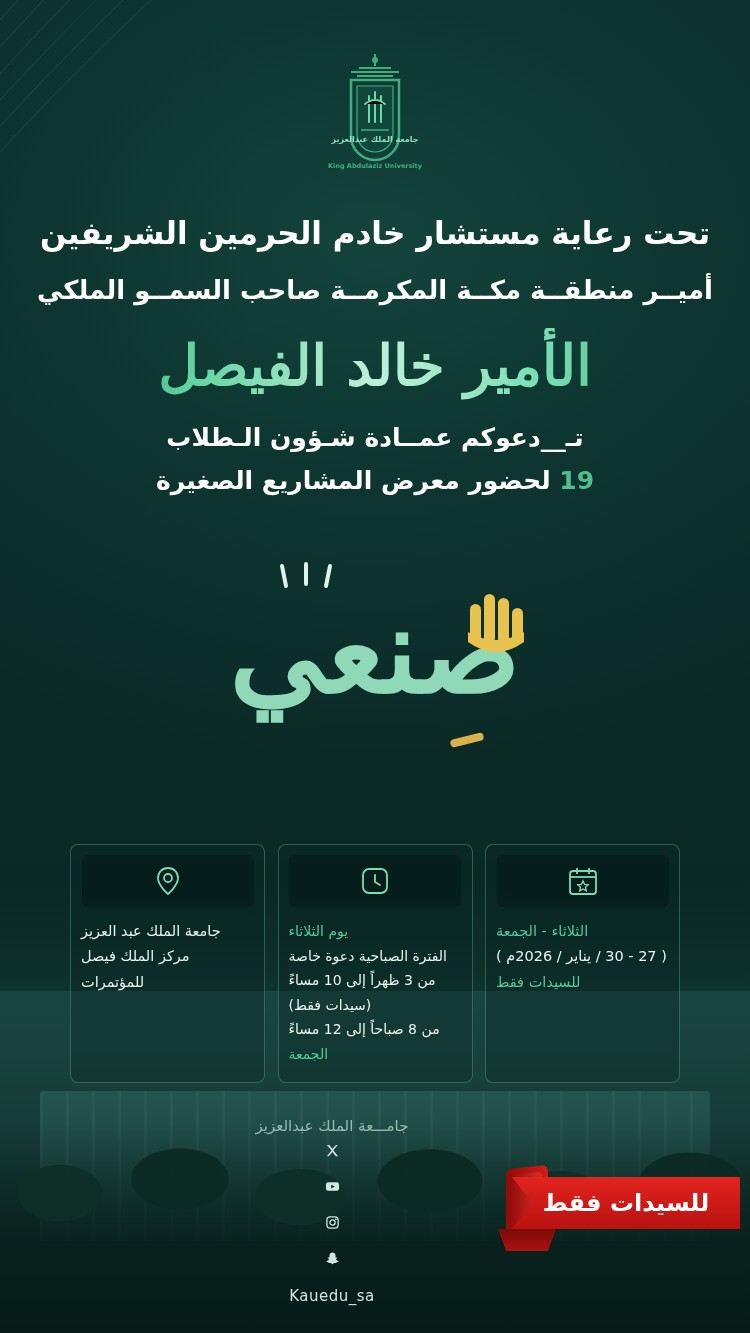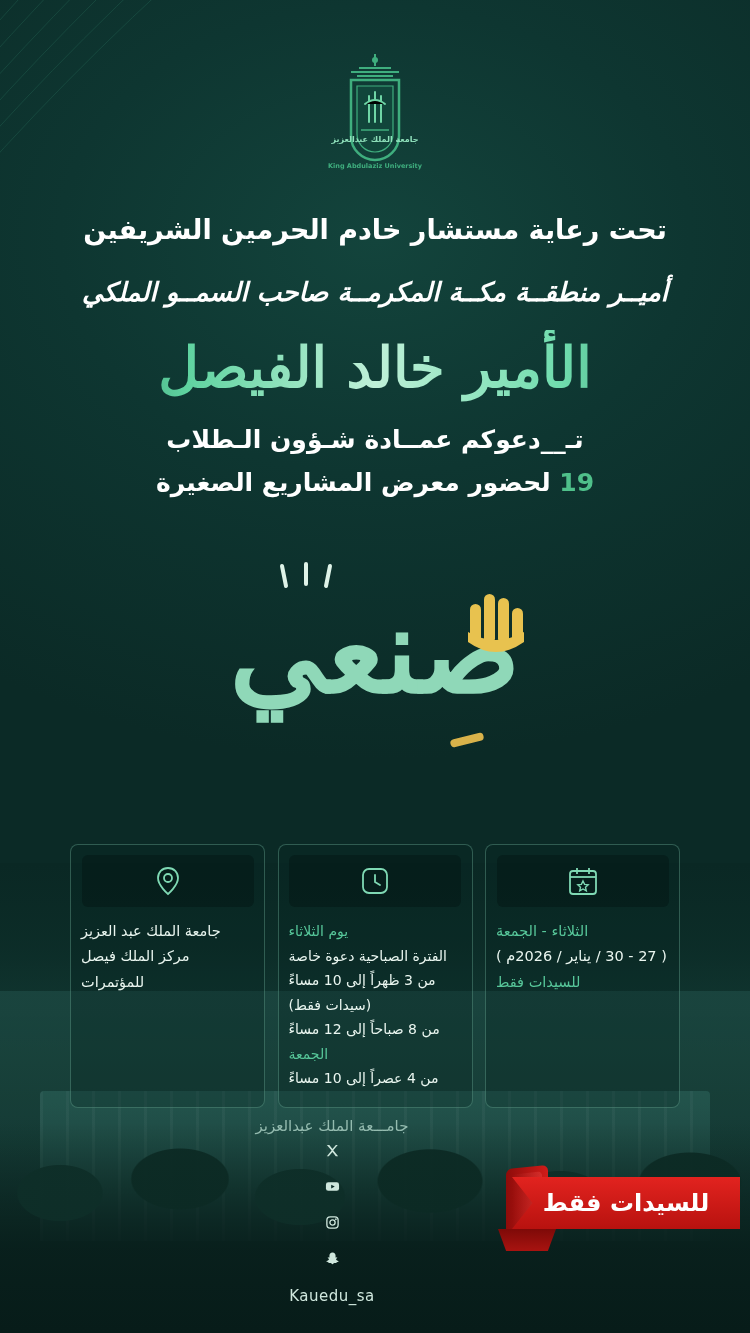--- a/index.html
+++ b/index.html
@@ -64,26 +64,26 @@
   }
   .logo {
     width: 108px; height: 128px;
     display: flex; align-items: center; justify-content: center; font-weight: bold;
   }
   .logo svg { width: 100%; height: 100%; }
 
   
   .heads { position: absolute; top: 210px; left: 0; width: 750px; text-align: center; }
   .h-line1 {
-    color: #ffffff; font-size: 27px; font-weight: bold; letter-spacing: .5px;
+    color: #ffffff; font-size: 31px; font-weight: bold; letter-spacing: .5px;
     line-height: 1.5;
   }
   .h-line2 {
     color: #ffffff; font-size: 26px; font-weight: bold; letter-spacing: 1.2px;
-    margin-top: 22px; line-height: 1.5; font-style: italic;
+    margin-top: 14px; line-height: 1.5;
   }
   .prince-name {
     margin-top: 18px;
     font-family: "DejaVu Serif", "Liberation Serif", serif;
     font-size: 56px; font-weight: bold;
     background: linear-gradient(90deg, #1f6b54 0%, #5fd3a0 25%, #bff0d8 50%, #6fdcad 75%, #2a7d63 100%);
     -webkit-background-clip: text; background-clip: text;
     color: transparent;
     line-height: 1.35;
     letter-spacing: -2px;
@@ -312,21 +312,20 @@
           <rect x="5" y="5" width="24" height="24" rx="6"></rect>
           <path d="M17 11 v7 l5 3" stroke-linecap="round"></path>
         </svg>
       </div>
       <p class="accent mini">يوم الثلاثاء</p>
       <p class="mini">الفترة الصباحية دعوة خاصة</p>
       <p class="mini">من 3 ظهراً إلى 10 مساءً</p>
       <p class="mini">(سيدات فقط)</p>
       <p class="mini">من 8 صباحاً إلى 12 مساءً</p>
       <p class="accent mini">الجمعة</p>
-      <p class="mini">من 4 عصراً إلى 10 مساءً</p>
     </div>
 
     <div class="card">
       <div class="card-icon-box">
         <svg viewBox="0 0 34 34" fill="none" stroke="#7fd9b4" stroke-width="1.8">
           <path d="M17 4 c6 0 10 4.4 10 10 0 7.5 -10 16 -10 16 S7 21.5 7 14 C7 8.4 11 4 17 4 z"></path>
           <circle cx="17" cy="14" r="4"></circle>
         </svg>
       </div>
       <p>جامعة الملك عبد العزيز</p>

